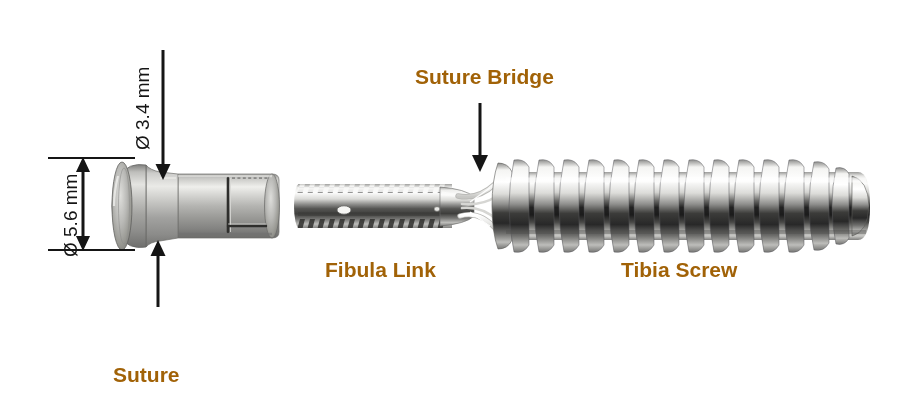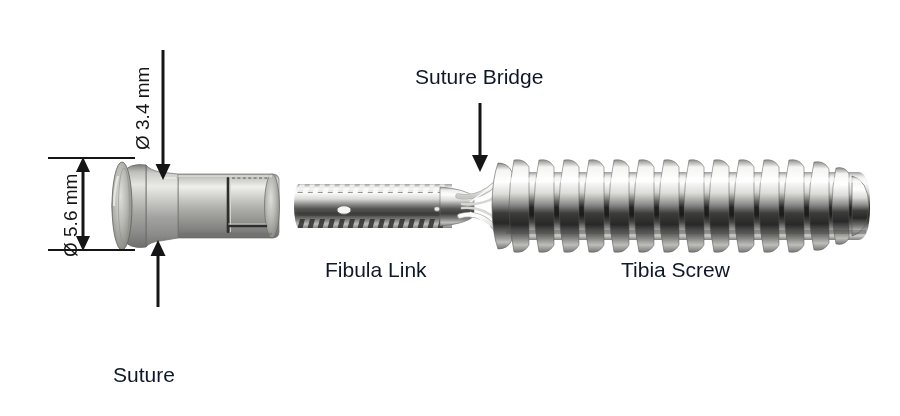--- a/index.html
+++ b/index.html
@@ -17,23 +17,23 @@
   }
   #figure-svg {
     position: absolute;
     left: 0;
     top: 0;
     width: 900px;
     height: 416px;
   }
   .fig-label {
     position: absolute;
-    color: #0f172a;
+    color: #a16207;
     font-family: "Liberation Sans", sans-serif;
-    font-weight: 400;
+    font-weight: 700;
     white-space: pre;
     line-height: 1.18;
   }
   .lbl-suture-bridge {
     left: 415px;
     top: 65px;
     font-size: 21px;
   }
   .lbl-fibula-link {
     left: 325px;

